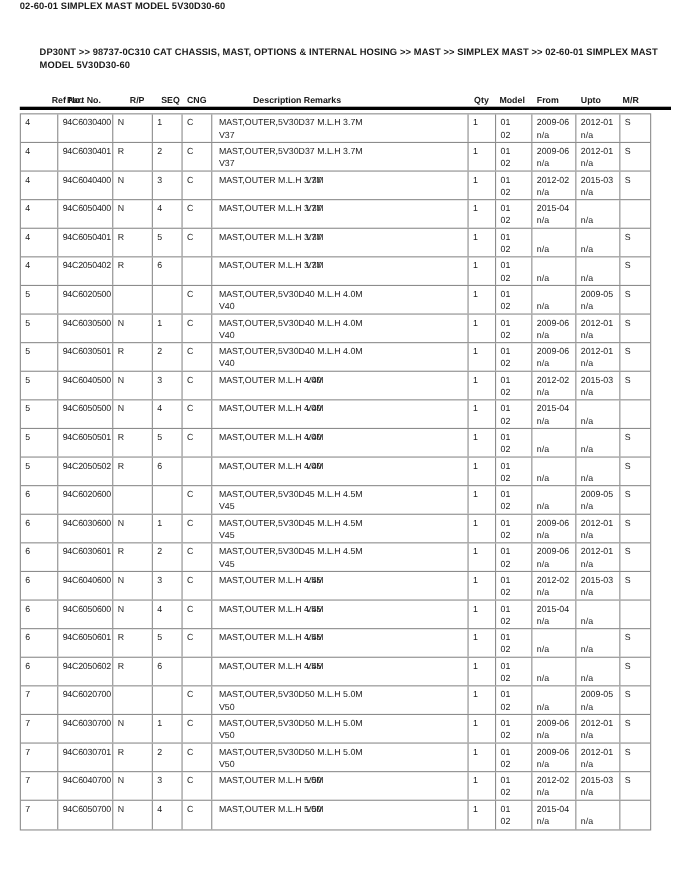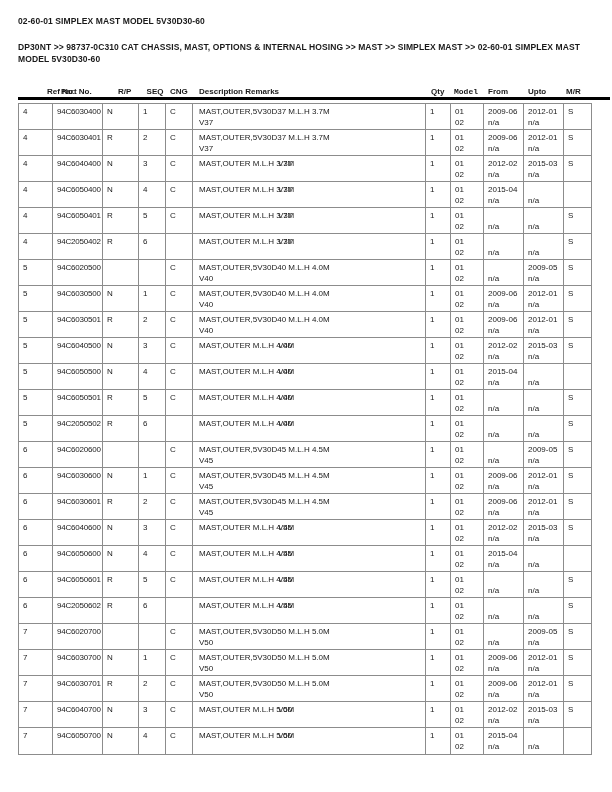--- a/index.html
+++ b/index.html
@@ -5,46 +5,46 @@
   html,body{margin:0;padding:0;background:#ffffff;}
   .page{
     position:relative;
     width:612px;height:792px;
     background:var(--page-bg,#ffffff);
     font-family:"Liberation Sans",sans-serif;
     color:var(--text,#1a1a1a);
     overflow:hidden;
   }
   .title{
-    position:absolute;left:18px;top:16px;
+    position:absolute;left:18px;top:0;
     font-size:8.5px;font-weight:bold;line-height:11px;
     letter-spacing:0.1px;white-space:nowrap;
   }
   .breadcrumb{
-    position:absolute;left:18px;top:41px;width:568px;
+    position:absolute;left:36px;top:41px;width:568px;
     font-size:8.5px;font-weight:bold;line-height:12px;
     letter-spacing:0.1px;
   }
   .grid{
     display:grid;
     grid-template-columns:34px 50px 36px 27px 27px 233px 25px 33px 40px 40px 27px;
   }
   .colheaders{
     position:absolute;left:19px;top:86px;width:572px;
     font-size:8px;font-weight:bold;line-height:11px;
   }
   .hcell{white-space:nowrap;overflow:visible;}
   .h-ref{padding-left:4px;margin-left:24px;}
   .h-part{padding-left:8px;}
   .h-rp{padding-left:15px;}
   .h-seq{padding-left:5px;text-align:center;}
   .h-cng{padding-left:4px;}
-  .h-desc{padding-left:6px;}
+  .h-desc{padding-left:6px;margin-left:31px;}
   .h-qty{padding-left:5px;}
-  .h-model{padding-left:3px;font-family:Liberation Mono, monospace;}
+  .h-model{padding-left:3px;}
   .h-from{padding-left:4px;}
   .h-upto{padding-left:4px;}
   .h-mr{padding-left:2px;}
   .rule{
     position:absolute;left:18px;top:97px;width:592px;height:3px;
     background:var(--rule,#000000);
   }
   .ptable{
     position:absolute;left:18px;top:103px;width:574px;
     box-sizing:border-box;

